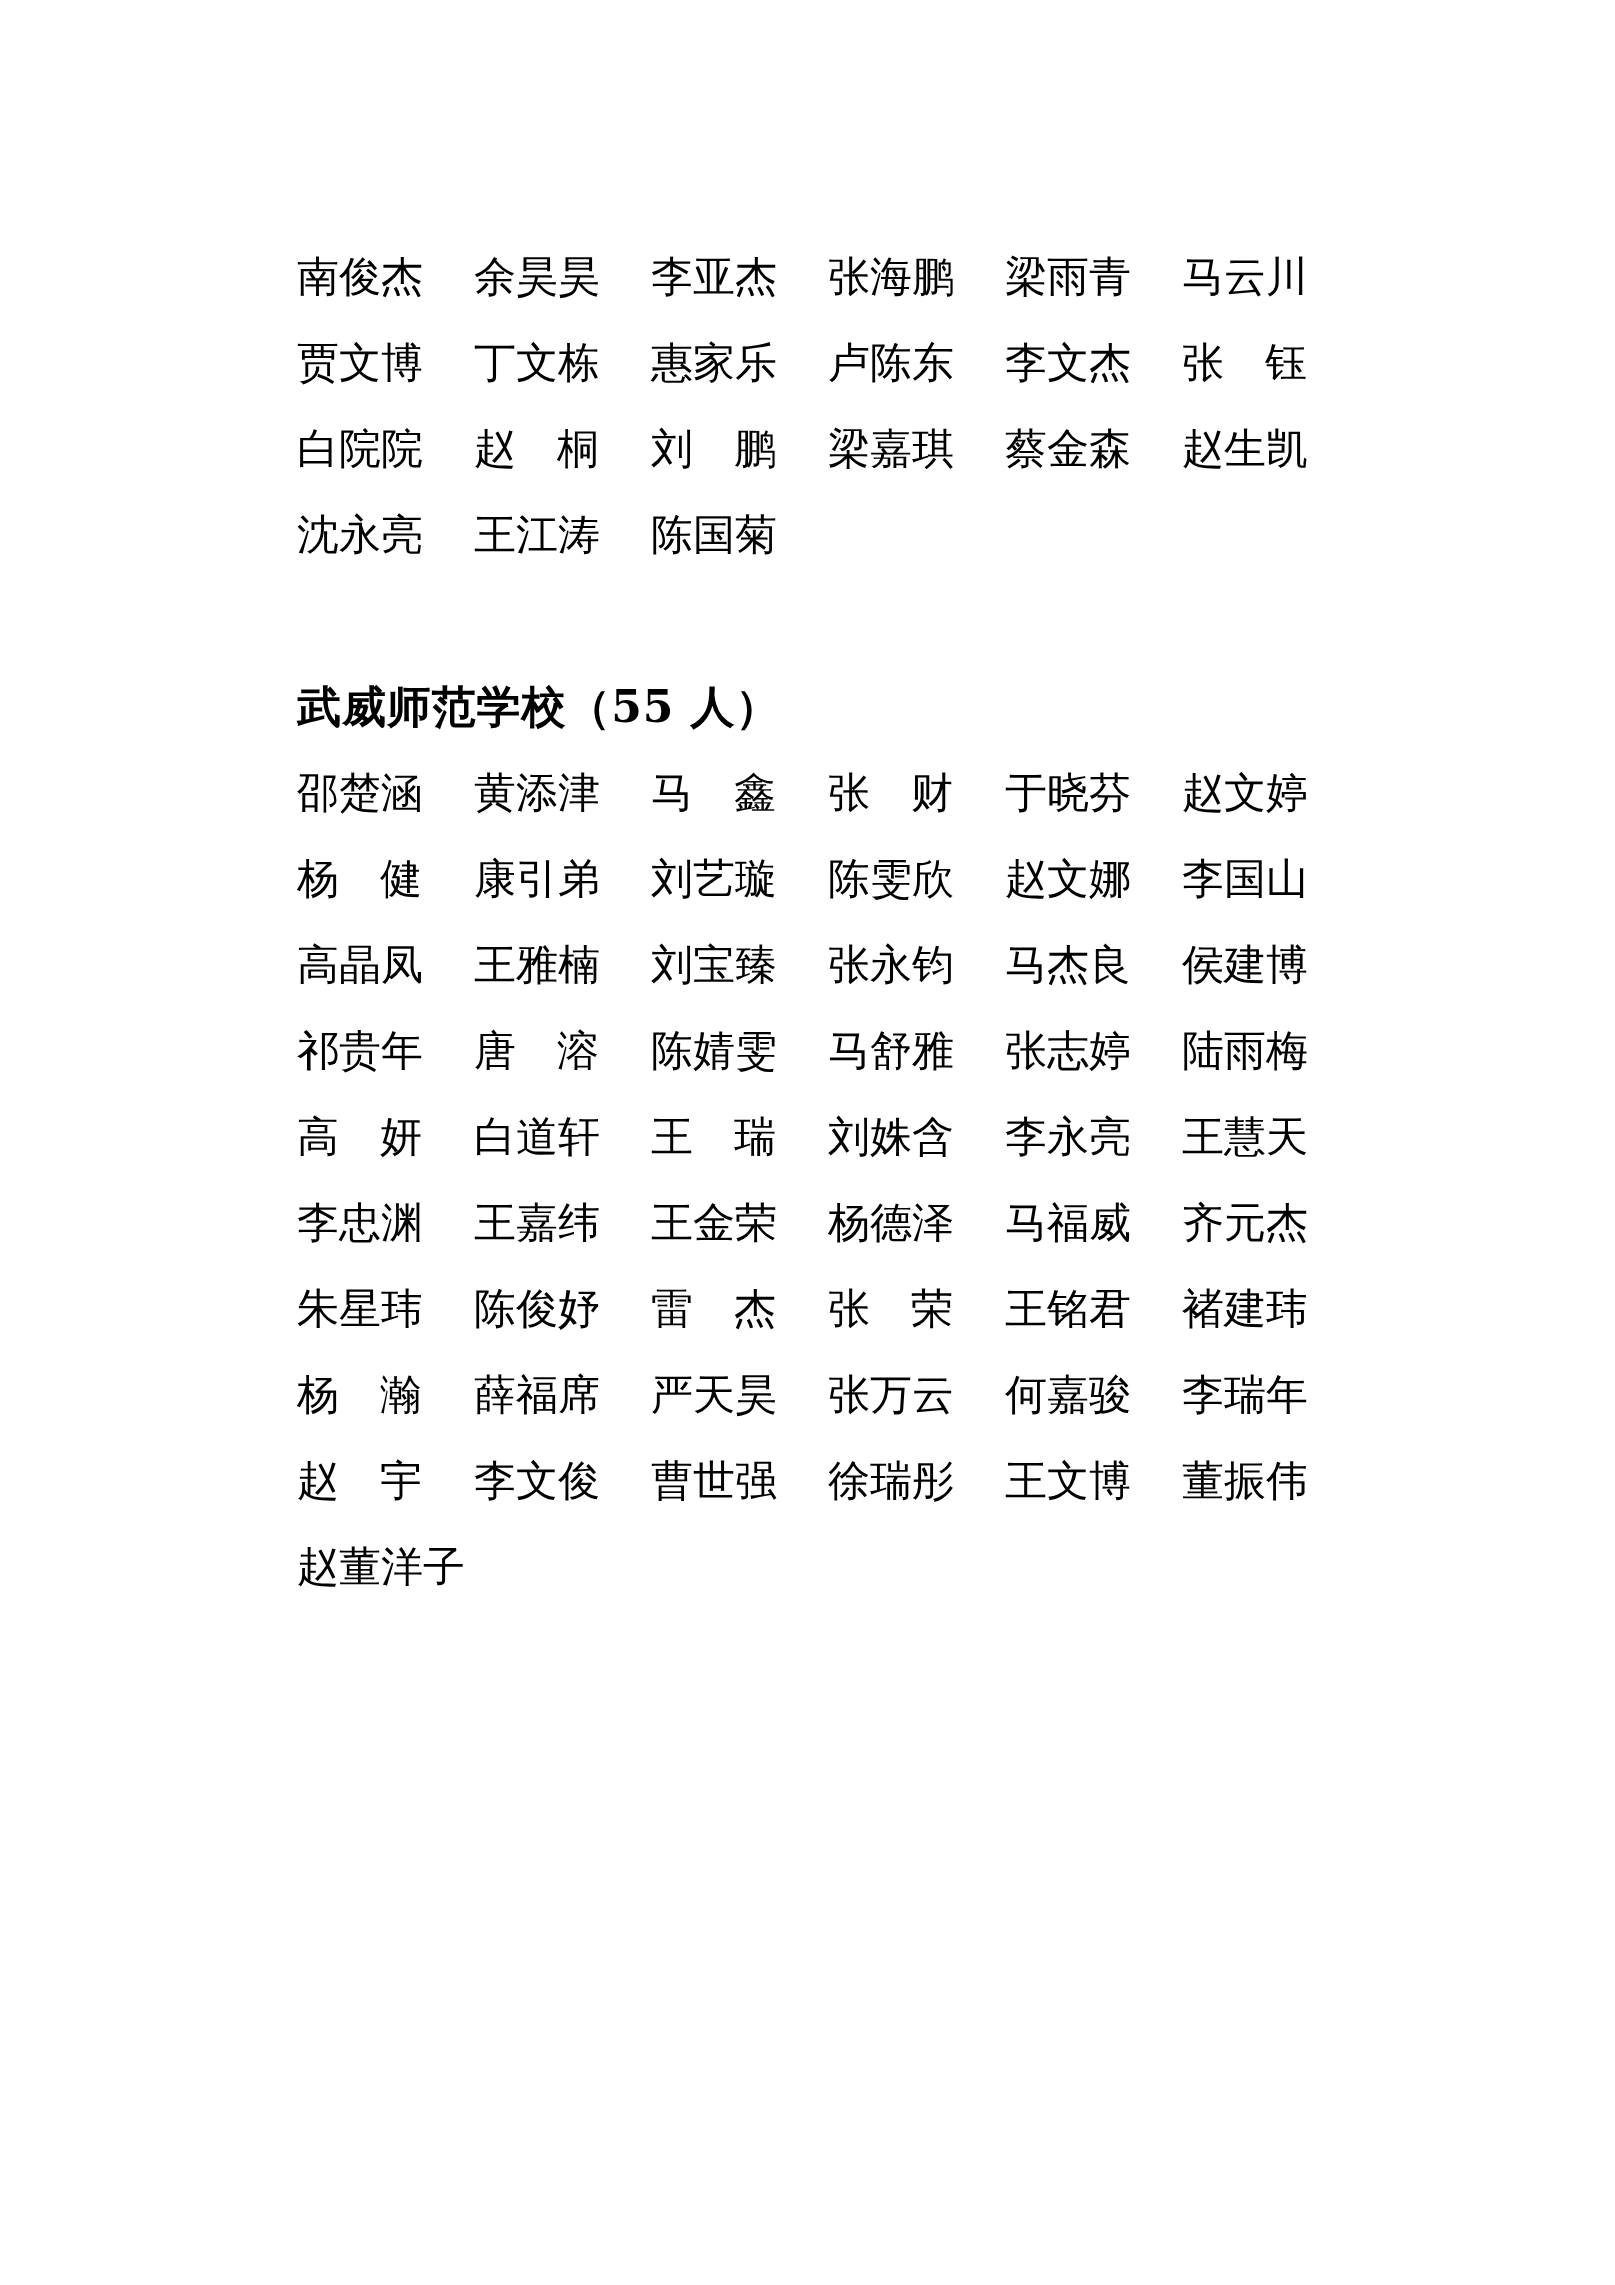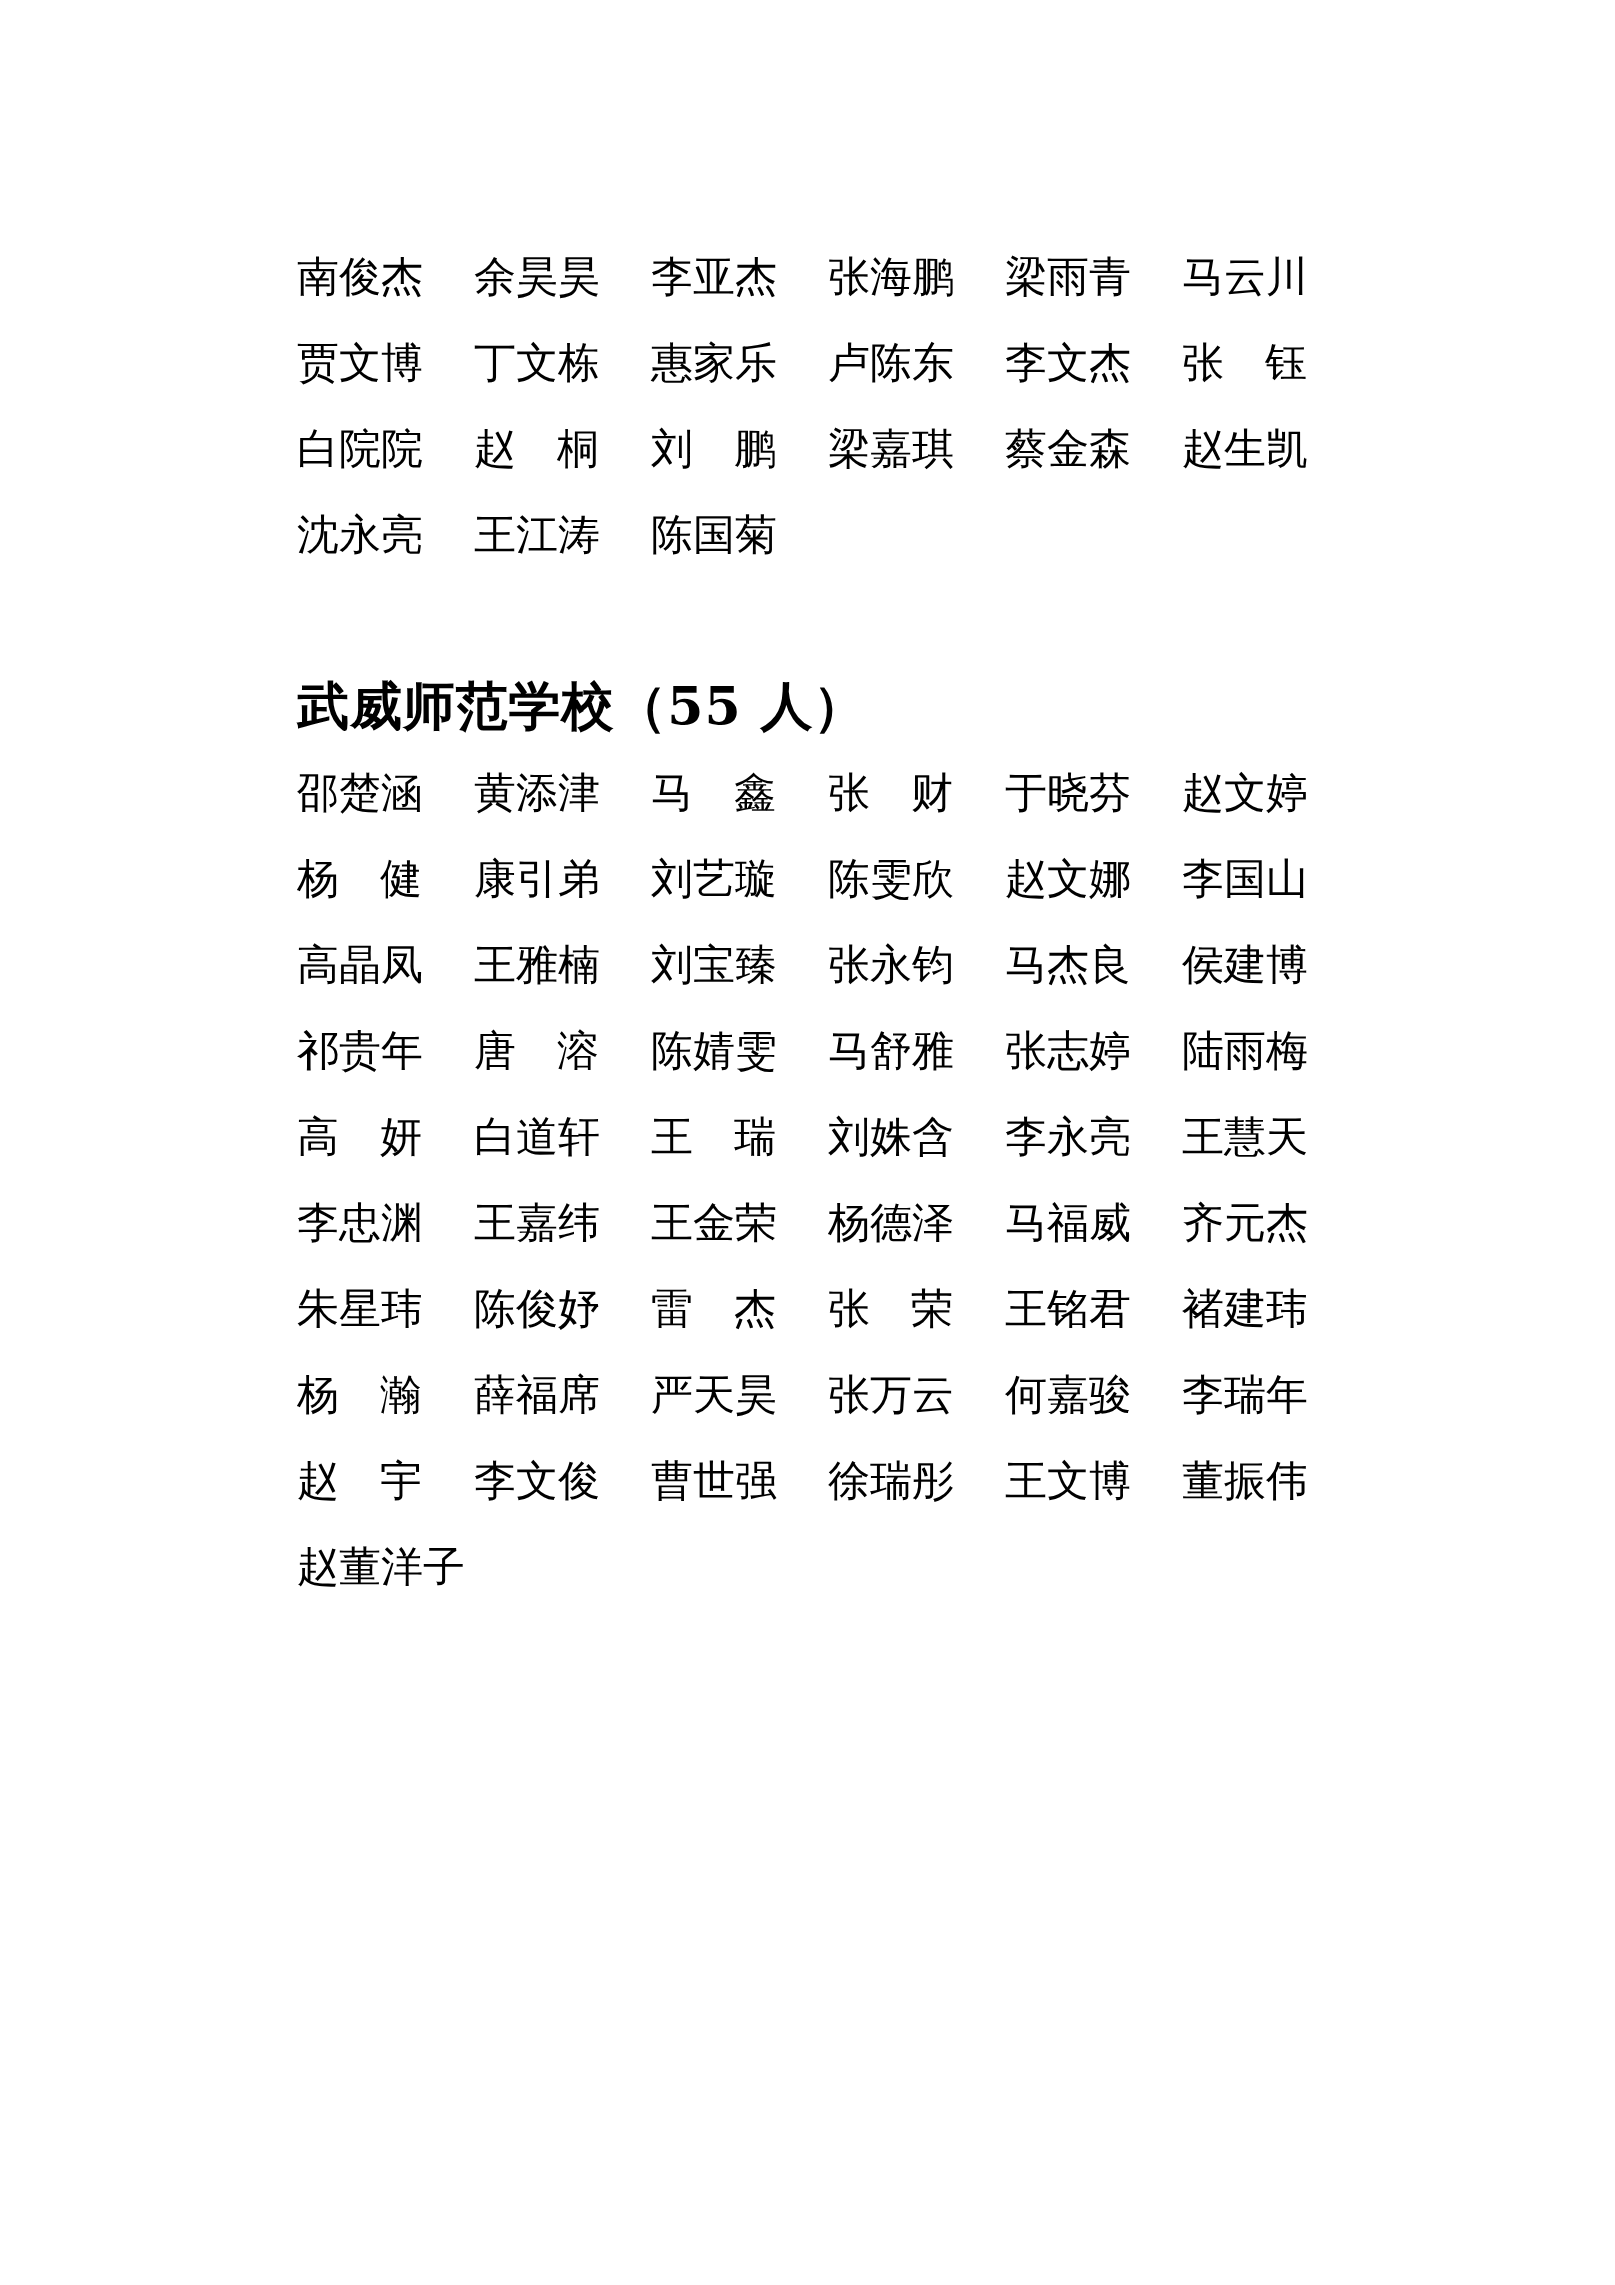--- a/index.html
+++ b/index.html
@@ -29,21 +29,21 @@
   }
   .spacer-row {
     height: 86px;
   }
   .heading-row {
     height: 86px;
     display: flex;
     align-items: center;
   }
   .section-heading {
-    font-size: 52px;
+    font-size: 44px;
     font-weight: 700;
     letter-spacing: 0.9px;
     white-space: pre;
     text-align: right;
   }
   .name {
     display: inline-flex;
     justify-content: space-between;
     width: 125px;
     margin-right: 52px;

